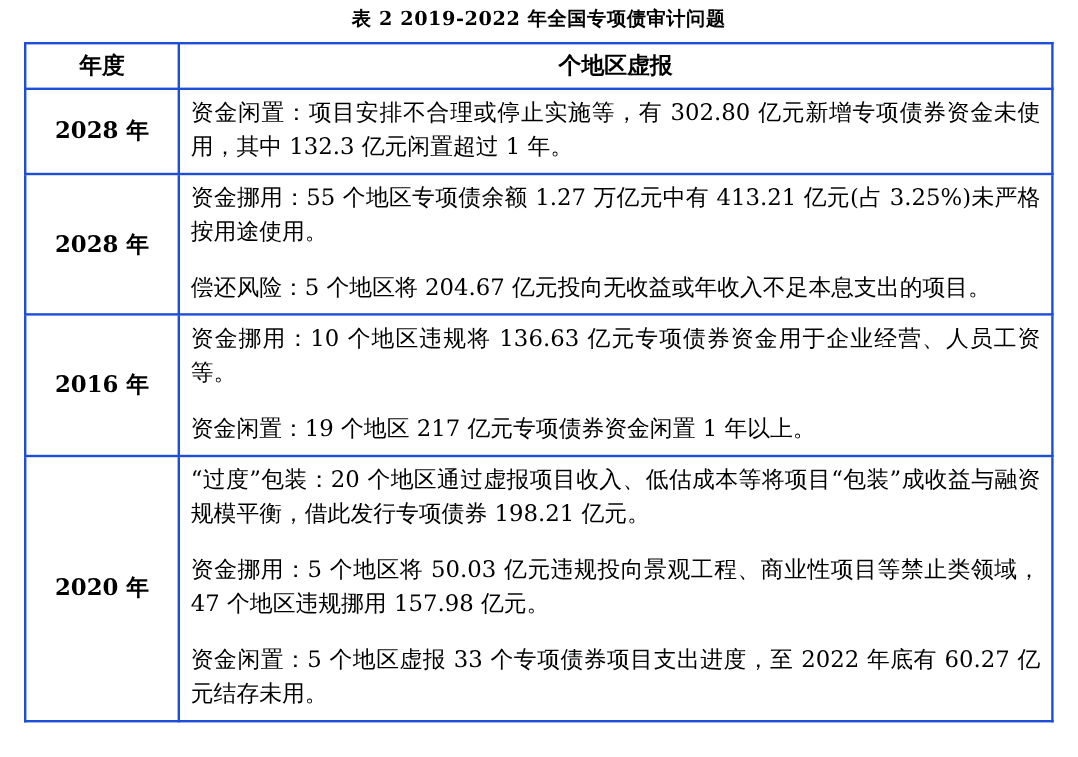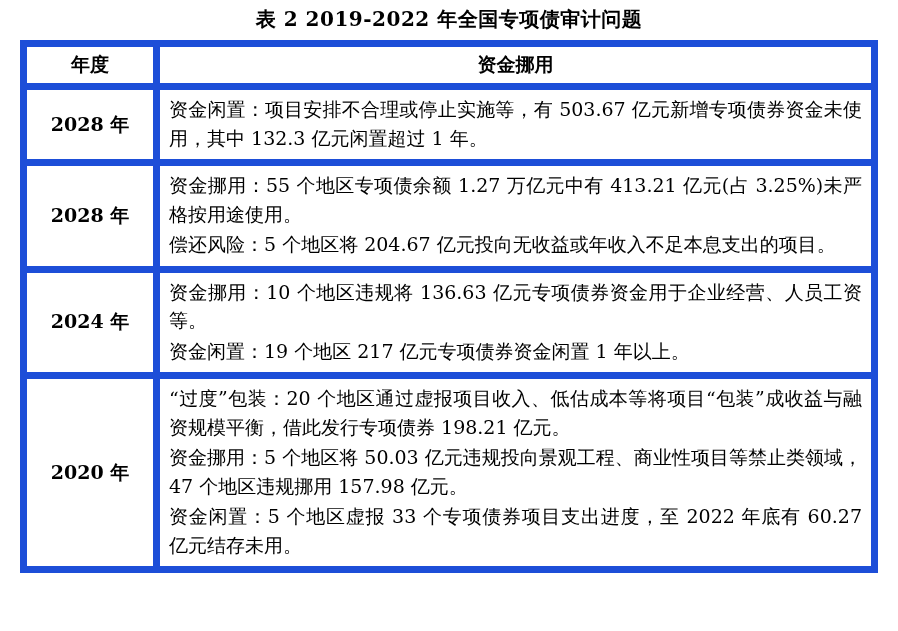--- a/index.html
+++ b/index.html
@@ -16,35 +16,35 @@
   }
   .page {
     width: 898px;
     height: 631px;
     position: relative;
     box-sizing: border-box;
     padding: 0 20px;
   }
   .table-title {
     text-align: center;
-    font-size: 20px;
+    font-size: 16px;
     font-weight: bold;
     letter-spacing: 0.5px;
     padding-top: 6px;
     padding-bottom: 8px;
     line-height: 1.3;
   }
   table.main-table {
     width: 858px;
     border-collapse: collapse;
     table-layout: fixed;
   }
   table.main-table th,
   table.main-table td {
-    border: 7px solid #1d4ed8;
+    border: 2px solid #1d4ed8;
     vertical-align: middle;
   }
   th.col-year, td.col-year {
     width: 118px;
     text-align: center;
     font-weight: bold;
     font-size: 19px;
   }
   th.col-issue {
     text-align: center;
@@ -60,21 +60,21 @@
     font-size: 19px;
     line-height: 1.5;
     text-align: justify;
     text-justify: inter-ideograph;
   }
   .issue-block {
     margin: 0;
     padding: 0;
   }
   .issue-block + .issue-block {
-    margin-top: 2px;
+    margin-top: 18px;
   }
   .lead {
     font-weight: normal;
   }
   .source {
     font-size: 19px;
     line-height: 1.55;
     padding-top: 7px;
     text-align: justify;
     text-justify: inter-ideograph;
@@ -89,48 +89,48 @@
 <body>
 
 <div class="page">
 
   <div class="table-title">表 2 2019-2022 年全国专项债审计问题</div>
 
   <table class="main-table">
     <thead>
       <tr>
         <th class="col-year">年度</th>
-        <th class="col-issue">资金挪用</th>
+        <th class="col-issue">个地区虚报</th>
       </tr>
     </thead>
     <tbody>
 
       <tr>
         <td class="col-year">2028 年</td>
         <td class="col-issue">
           <div class="issue-block">
-            <span class="lead">资金闲置：</span><span>项目安排不合理或停止实施等，有 503.67 亿元新增专项债券资金未使用，其中 132.3 亿元闲置超过 1 年。</span>
+            <span class="lead">资金闲置：</span><span>项目安排不合理或停止实施等，有 302.80 亿元新增专项债券资金未使用，其中 132.3 亿元闲置超过 1 年。</span>
           </div>
         </td>
       </tr>
 
       <tr>
         <td class="col-year">2028 年</td>
         <td class="col-issue">
           <div class="issue-block">
             <span class="lead">资金挪用：</span><span>55 个地区专项债余额 1.27 万亿元中有 413.21 亿元(占 3.25%)未严格按用途使用。</span>
           </div>
           <div class="issue-block">
             <span class="lead">偿还风险：</span><span>5 个地区将 204.67 亿元投向无收益或年收入不足本息支出的项目。</span>
           </div>
         </td>
       </tr>
 
       <tr>
-        <td class="col-year">2024 年</td>
+        <td class="col-year">2016 年</td>
         <td class="col-issue">
           <div class="issue-block">
             <span class="lead">资金挪用：</span><span>10 个地区违规将 136.63 亿元专项债券资金用于企业经营、人员工资等。</span>
           </div>
           <div class="issue-block">
             <span class="lead">资金闲置：</span><span>19 个地区 217 亿元专项债券资金闲置 1 年以上。</span>
           </div>
         </td>
       </tr>
 

